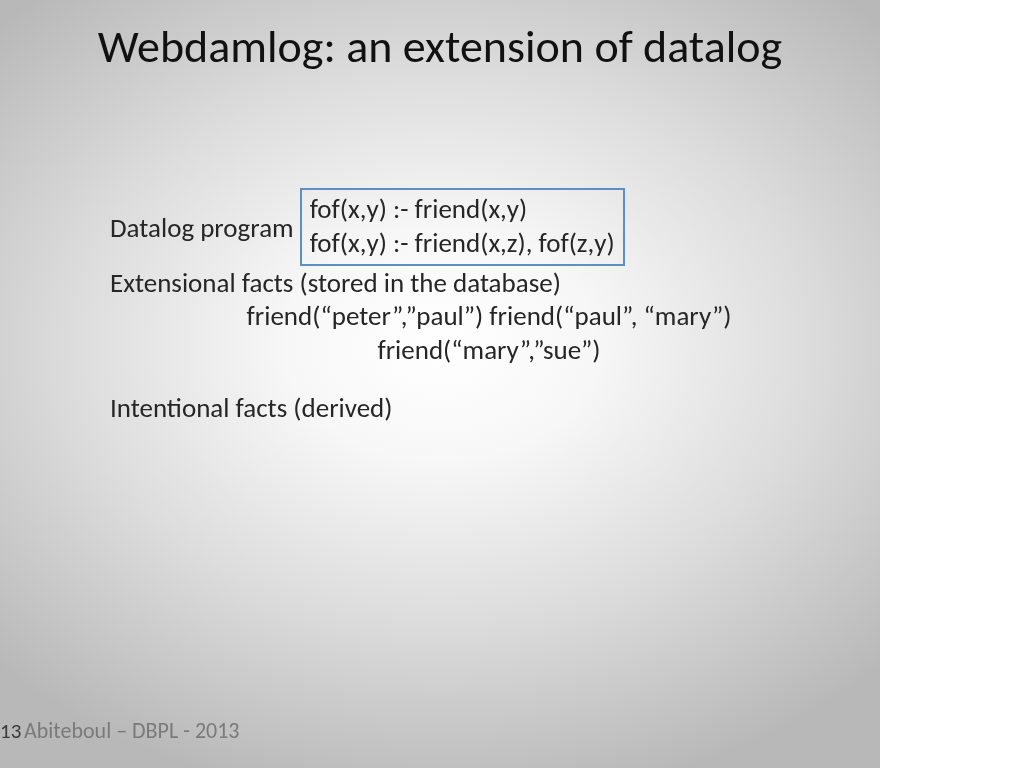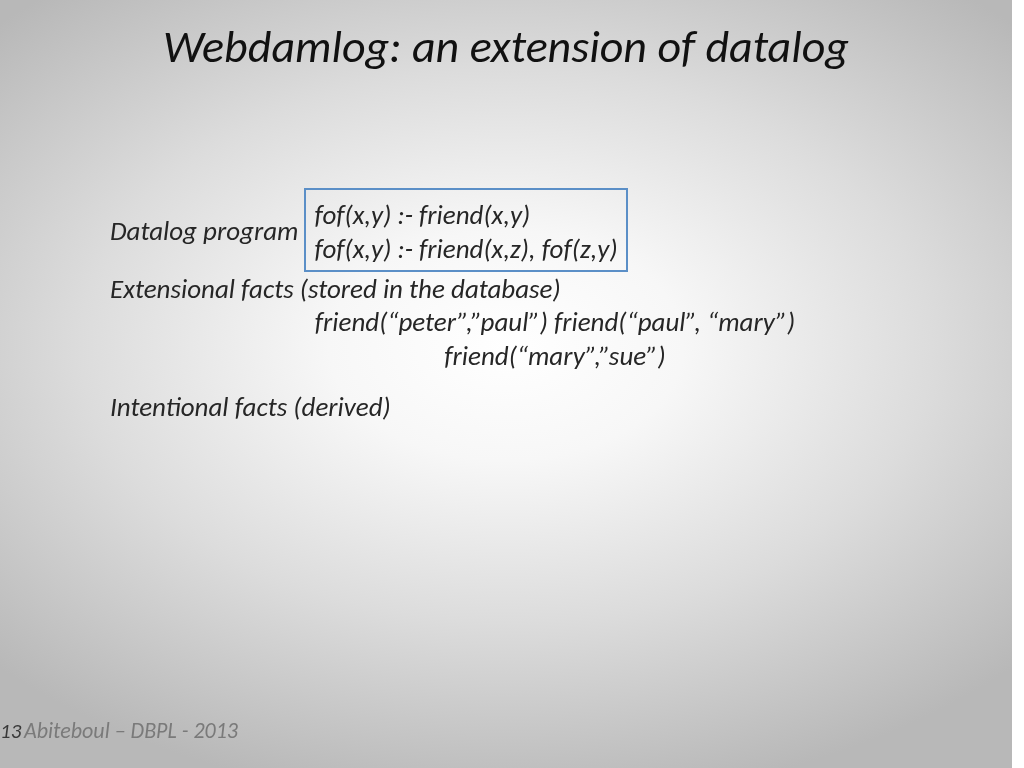--- a/index.html
+++ b/index.html
@@ -4,26 +4,25 @@
 <style>
   html, body {
     margin: 0;
     padding: 0;
     width: 1024px;
     height: 768px;
     overflow: hidden;
     font-family: Calibri, "Segoe UI", Arial, sans-serif;
   }
   .slide {
-    width: 1012px;
+    width: 880px;
     height: 768px;
     position: relative;
     background: radial-gradient(ellipse 70% 60% at 50% 45%, #ffffff 0%, #f7f7f7 25%, #dcdcdc 60%, #b8b8b8 100%);
     color: #000;
-    font-style: italic;
   }
   .title {
     position: absolute;
     top: 18px;
     left: 0;
     right: 0;
     text-align: center;
     font-size: 46px;
     color: #111;
     font-weight: 400;
@@ -38,21 +37,21 @@
     line-height: 1.25;
   }
   .row1 {
     display: flex;
     align-items: center;
     gap: 6px;
   }
   .prog-label { padding-top: 2px; white-space: nowrap; }
   .prog-box {
     border: 2px solid #5b8fc7;
-    padding: 8px 8px 4px 8px;
+    padding: 2px 8px 4px 8px;
     white-space: pre;
   }
   .sect {
   }
   .sect-head { }
   .facts {
     padding-left: 48px;
     white-space: pre-wrap;
     text-align: center;
   }
@@ -87,21 +86,21 @@
       <div class="prog-box"><span>fof(x,y) :- friend(x,y)</span>
 <span>fof(x,y) :- friend(x,z), fof(z,y)</span></div>
     </div>
 
     <div class="sect">
       <div class="sect-head">Extensional facts  (stored in the database)</div>
       <div class="facts"><span>friend(“peter”,”paul”) friend(“paul”, “mary”)</span>
 <span>friend(“mary”,”sue”)</span></div>
     </div>
 
-    <div class="sect" style="margin-top:17px">
+    <div class="sect" style="margin-top:24px">
       <div class="sect-head">Intentional facts   (derived)</div>
     </div>
 
   </div>
 
   <div class="footer-left">Abiteboul – DBPL - 2013</div>
   <div class="footer-page">13</div>
 
 </div>
 

